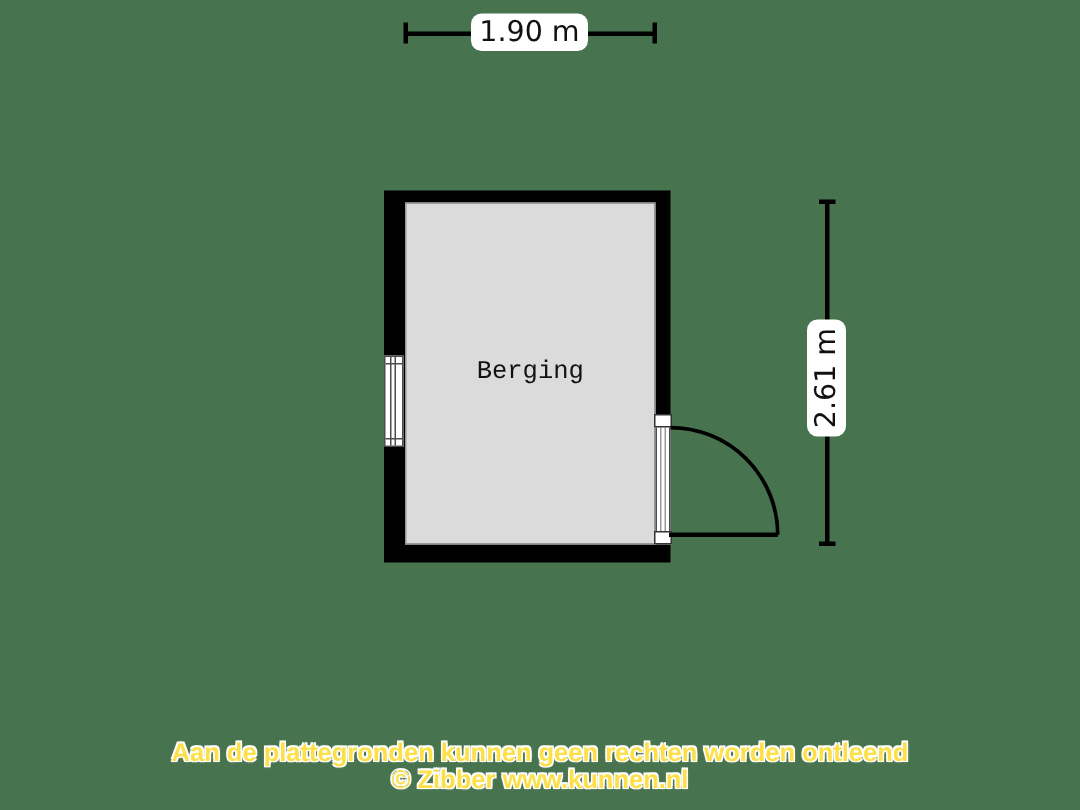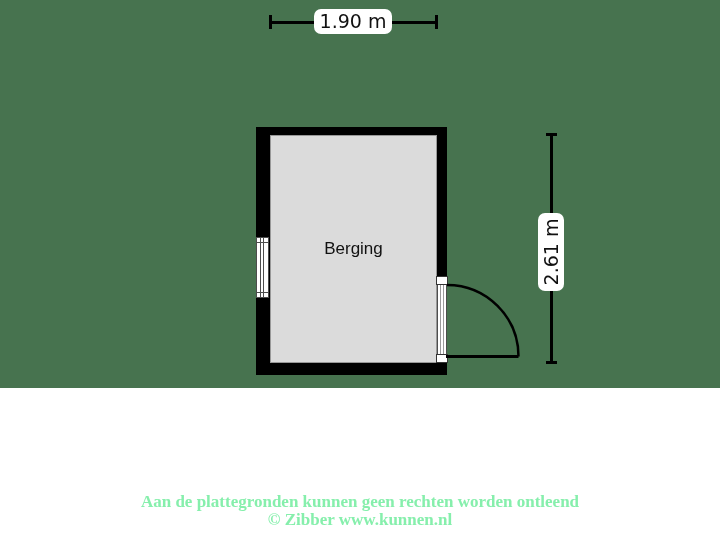--- a/index.html
+++ b/index.html
@@ -1,21 +1,21 @@
 <!DOCTYPE html>
 <html><head>
 <meta charset="utf-8">
 <style>
   * { margin: 0; padding: 0; box-sizing: border-box; }
   html, body { width: 720px; height: 540px; overflow: hidden; }
   body { font-family: "Liberation Sans", sans-serif; }
 
   .canvas {
     position: relative;
-    width: 720px; height: 388px;
+    width: 720px; height: 540px;
     background: #47734F;
   }
 
   
   .dim-line-h {
     position: absolute; left: 270px; top: 21px;
     width: 167px; height: 3px; background: #000;
   }
   .dim-tick-v { position: absolute; width: 3px; height: 14px; top: 15px; background: #000; }
   .dim-tick-v.left  { left: 269px; }
@@ -35,21 +35,21 @@
     width: 191px; height: 248px; background: #000;
   }
   .floor {
     position: absolute; left: 270px; top: 135px;
     width: 167px; height: 228px;
     background: #DBDBDB; border: 1px solid #989898;
   }
   .room-label {
     position: absolute; left: 270px; top: 239px; width: 167px;
     text-align: center;
-    font-family: Liberation Sans, sans-serif;
+    font-family: Liberation Mono, monospace;
     font-size: 17px; color: #111;
   }
 
   
   .window {
     position: absolute; left: 256px; top: 237px;
     width: 13px; height: 61px;
     background: #fff; border: 1px solid #4d4d4d;
   }
   .window .pane-v1 { position: absolute; left: 3px; top: 0; width: 1px; height: 100%; background: #4d4d4d; }
@@ -93,22 +93,22 @@
     white-space: nowrap;
     font-family: "DejaVu Sans", sans-serif;
     font-size: 19px; color: #111; line-height: 1;
   }
 
   
   .footer { position: absolute; left: 0; width: 720px; text-align: center; }
   .footer.line1 { top: 492px; }
   .footer.line2 { top: 510px; }
   .footer span {
-    font-family: Liberation Serif, serif;
-    font-weight: bold; font-size: 17px; color: #86efac;
+    font-family: Liberation Sans, sans-serif;
+    font-weight: bold; font-size: 17px; color: #fde047;
     text-shadow:
       -1px -1px 0 #fff, 1px -1px 0 #fff,
       -1px  1px 0 #fff, 1px  1px 0 #fff,
        0 0 2px #fff;
   }
 </style>
 </head>
 <body>
 
 <div class="canvas">

